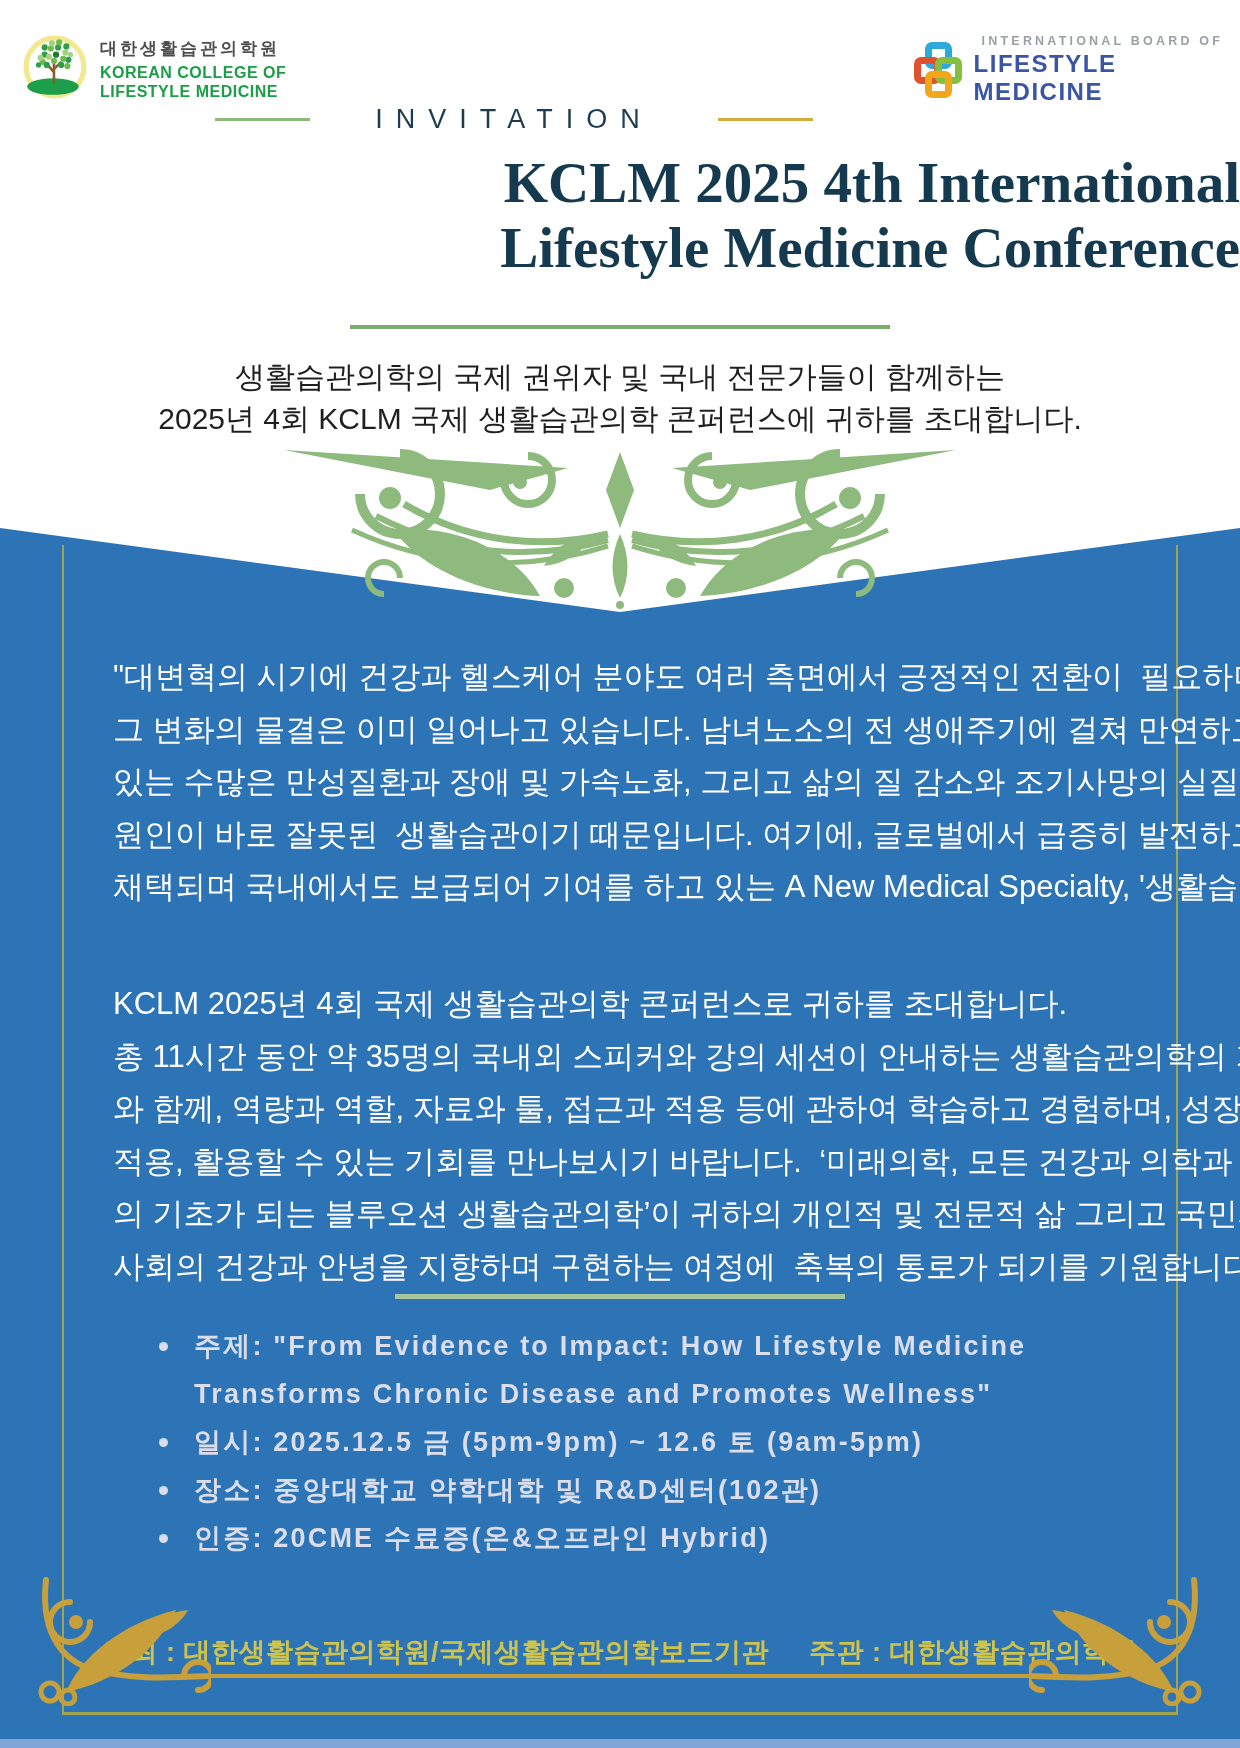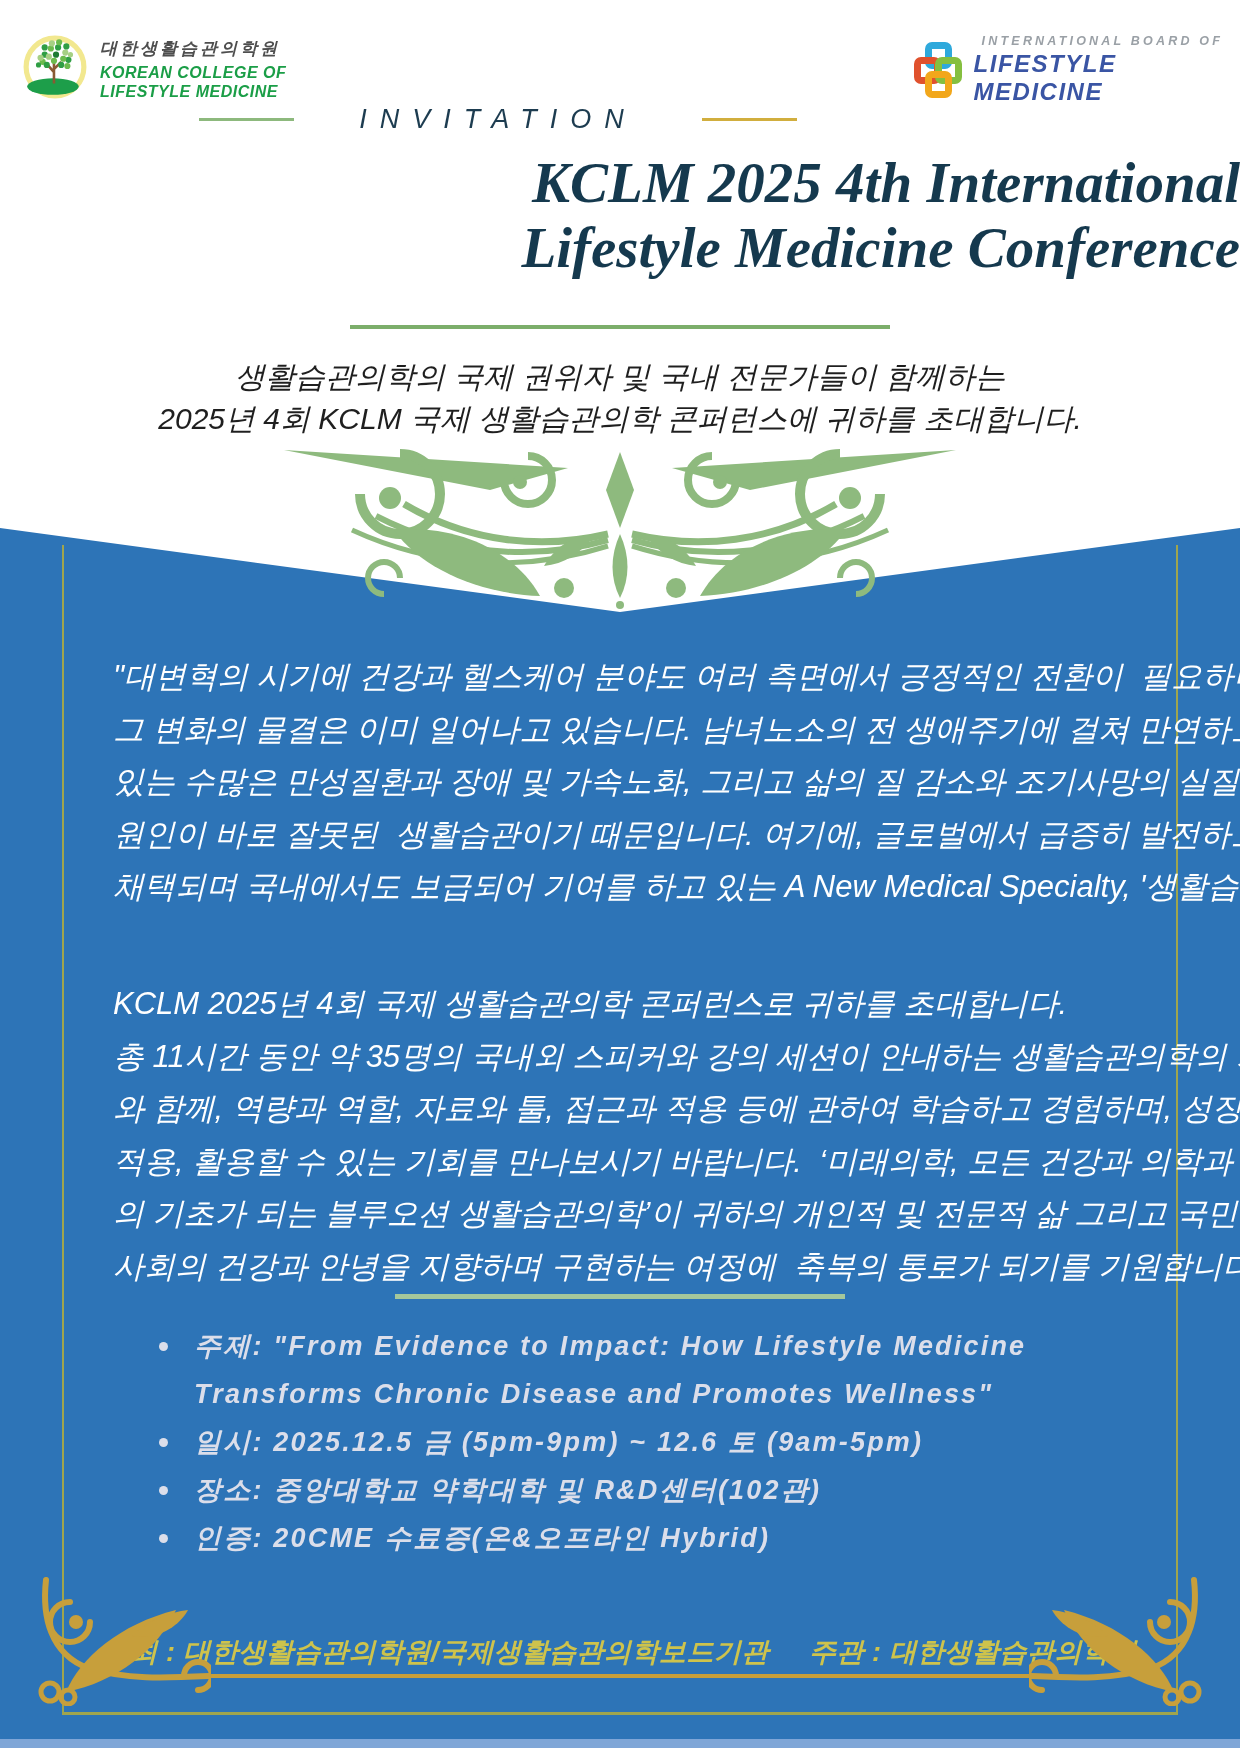--- a/index.html
+++ b/index.html
@@ -1,31 +1,31 @@
 <!DOCTYPE html>
 <html><head>
 <meta charset="utf-8">
 <style>
   html,body{margin:0;padding:0;}
   #page{position:relative;width:1240px;height:1748px;background:#ffffff;overflow:hidden;
         font-family:"Liberation Sans","DejaVu Sans",sans-serif;}
-  .abs{position:absolute;font-style:italic;}
+  .abs{position:absolute;}
 
   
   #kclm-logo{left:22px;top:34px;display:flex;align-items:center;gap:12px;}
   #kclm-text .kr{font-size:17px;color:#4e4e4e;letter-spacing:3px;font-weight:600;margin-bottom:3px;}
   #kclm-text .en{font-size:16px;color:#1b9e47;font-weight:700;line-height:19px;letter-spacing:.5px;}
   #iblm-logo{left:914px;top:34px;display:flex;align-items:center;gap:14px;}
   .iblm-icon{position:relative;width:48px;height:56px;}
   .iblm-sq{position:absolute;width:13px;height:13px;border-radius:7px;border:7px solid;}
   #iblm-text .l1{font-size:12.5px;color:#9aa0a6;letter-spacing:3.2px;font-weight:600;margin-bottom:2px;padding-left:8px;}
   #iblm-text .l2{font-size:24px;color:#3a55a4;letter-spacing:1.5px;font-weight:600;}
 
   
-  #invitation-row{left:0;top:104px;width:996px;display:flex;justify-content:center;align-items:center;gap:65px;}
+  #invitation-row{left:0;top:104px;width:996px;display:flex;justify-content:center;align-items:center;gap:65px;padding-left:16px;}
   #invitation-row .line{width:95px;height:3px;}
   #invitation-label{font-size:27px;letter-spacing:13px;color:#1d3c50;font-weight:500;}
   #title{left:0;top:150px;width:1240px;text-align:right;
          font-family:"Liberation Serif","DejaVu Serif",serif;font-weight:700;
          font-size:57px;line-height:65px;color:#15394e;}
   #title-divider{left:350px;top:325px;width:540px;height:4px;background:#7cae6b;}
   #subtitle{left:0;top:347px;width:1240px;text-align:center;font-size:30px;line-height:42px;
             color:#1f1f1f;font-weight:500;margin-top:9px;}
 
   

